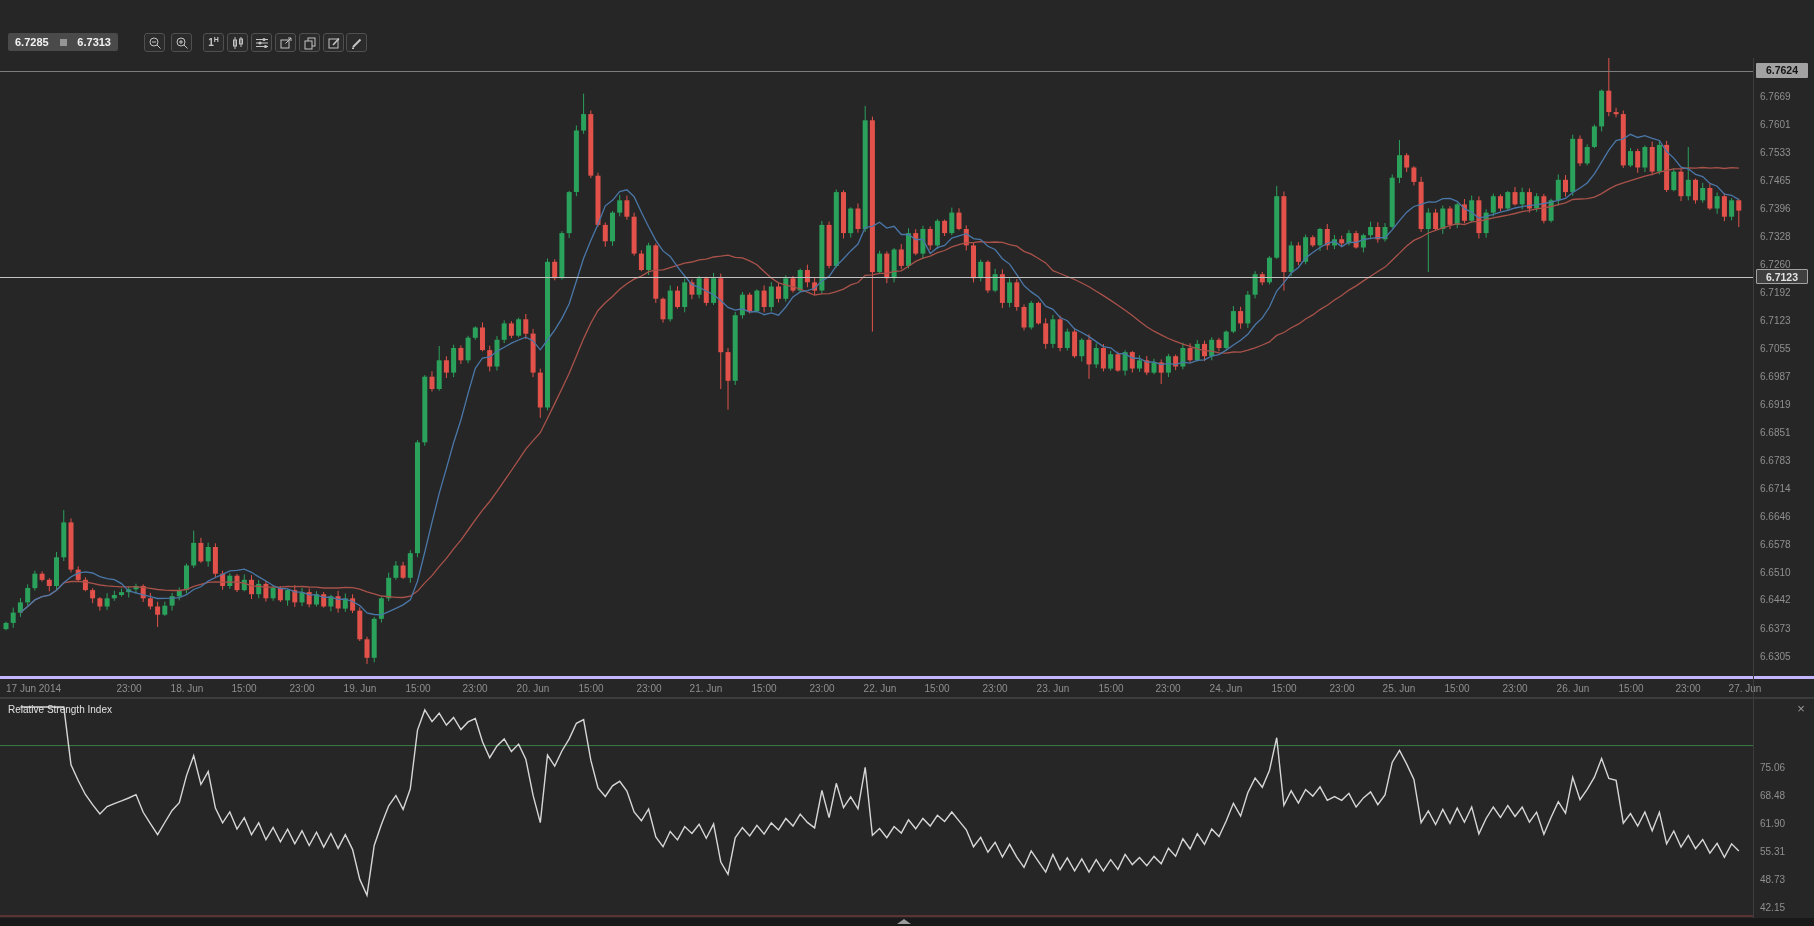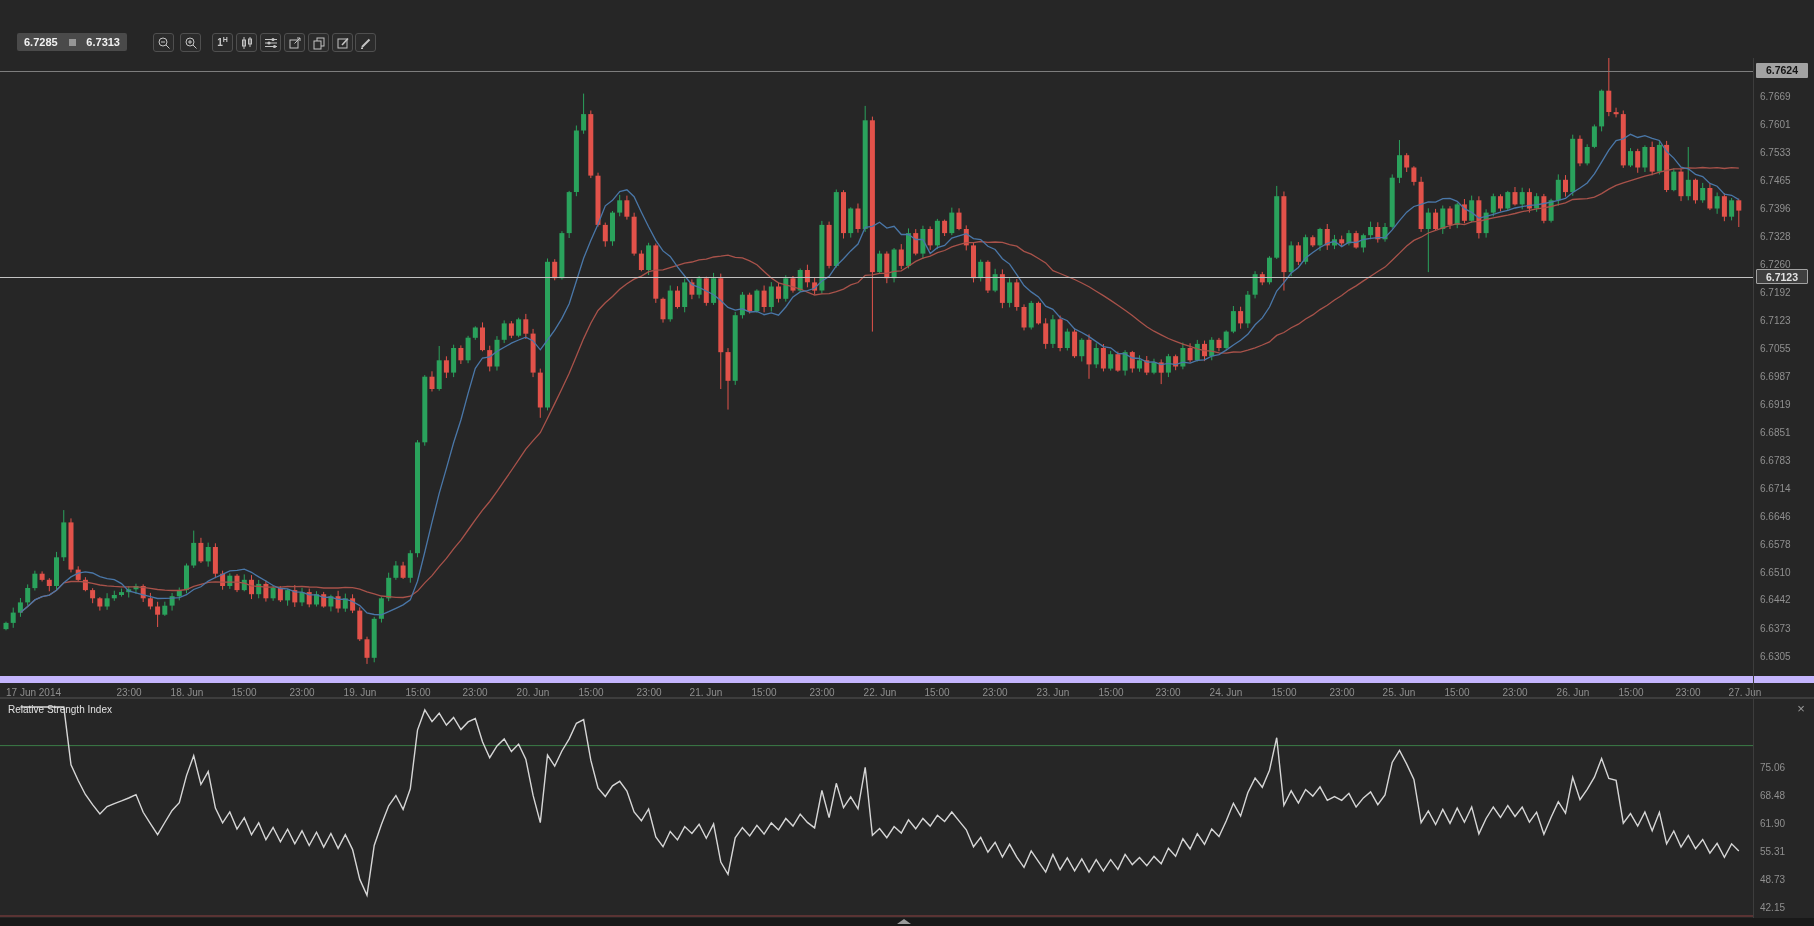--- a/index.html
+++ b/index.html
@@ -6,21 +6,21 @@
   *{box-sizing:border-box;}
   #app{position:relative;width:1814px;height:926px;background:#262626;overflow:hidden;
        font-family:"Liberation Sans",sans-serif;-webkit-font-smoothing:antialiased;}
   
   #tabbar{position:absolute;left:0;top:0;width:1814px;height:21px;background:#151515;border-bottom:1px solid #2e2e2e;}
   .tab{position:absolute;left:0;top:0;width:129px;height:21px;background:#1e1e1e;border-right:1px solid #333;
        color:#dcdcdc;font-size:11px;line-height:21px;padding-left:10px;cursor:default;}
   .plus-tab{position:absolute;left:129px;top:0;width:27px;height:21px;border-right:1px solid #333;
        color:#9a9a9a;font-size:13px;line-height:20px;text-align:center;}
   
-  #toolbar{position:absolute;left:9px;top:21px;width:1446px;height:37px;background:#262626;}
+  #toolbar{position:absolute;left:0;top:21px;width:1446px;height:37px;background:#262626;}
   .quote{position:absolute;left:8px;top:12px;width:110px;height:18px;background:#4a4a4a;border-radius:2px;
          color:#f2f2f2;font-size:11px;font-weight:bold;display:flex;align-items:center;justify-content:space-between;
          padding:0 7px;}
   .quote .sq{width:7px;height:7px;background:#969696;display:inline-block;}
   .tbtn{position:absolute;top:12px;width:21px;height:19px;background:#2b2b2b;border:1px solid #4f4f4f;border-radius:3px;
         display:flex;align-items:center;justify-content:center;color:#c4c4c4;}
   .tbtn svg{display:block;}
   .tf{font-size:10px;font-weight:bold;color:#c8c8c8;line-height:1;}
   .tf sup{font-size:7px;}
   
@@ -33,21 +33,21 @@
              line-height:16px;text-align:center;cursor:default;}
   
   #vax-border{position:absolute;left:1753px;top:58px;width:1px;height:860px;background:#3d3d3d;}
   .ptick{position:absolute;left:1760px;color:#8f8f8f;font-size:10px;line-height:12px;margin-top:44px;}
   .badge{position:absolute;left:1756px;width:52px;height:15px;font-size:10.5px;font-weight:bold;
          line-height:15px;text-align:center;border-radius:1px;}
   #badge-high{background:#a2a2a2;color:#141414;}
   #badge-cur{background:#3f3f3f;color:#e2e2e2;border:1px solid #a2a2a2;}
   .hline{position:absolute;left:0;width:1753px;height:1px;}
   #time-axis{position:absolute;left:0;top:676px;width:1814px;height:22px;background:#262626;
-             border-top:7px solid #c4b5fd;border-bottom:1px solid #3d3d3d;}
+             border-top:3px solid #c4b5fd;border-bottom:1px solid #3d3d3d;}
   .tlabel{position:absolute;top:4px;color:#8f8f8f;font-size:10px;white-space:nowrap;transform:translateX(-50%);}
   .tlabel.first{transform:none;}
   
   #bottom-strip{position:absolute;left:0;top:918px;width:1814px;height:8px;background:#191919;}
   #resize-handle{position:absolute;left:897px;top:1px;width:0;height:0;
                  border-left:7px solid transparent;border-right:7px solid transparent;border-bottom:5px solid #9a9a9a;}
 </style>
 </head>
 <body>
 

